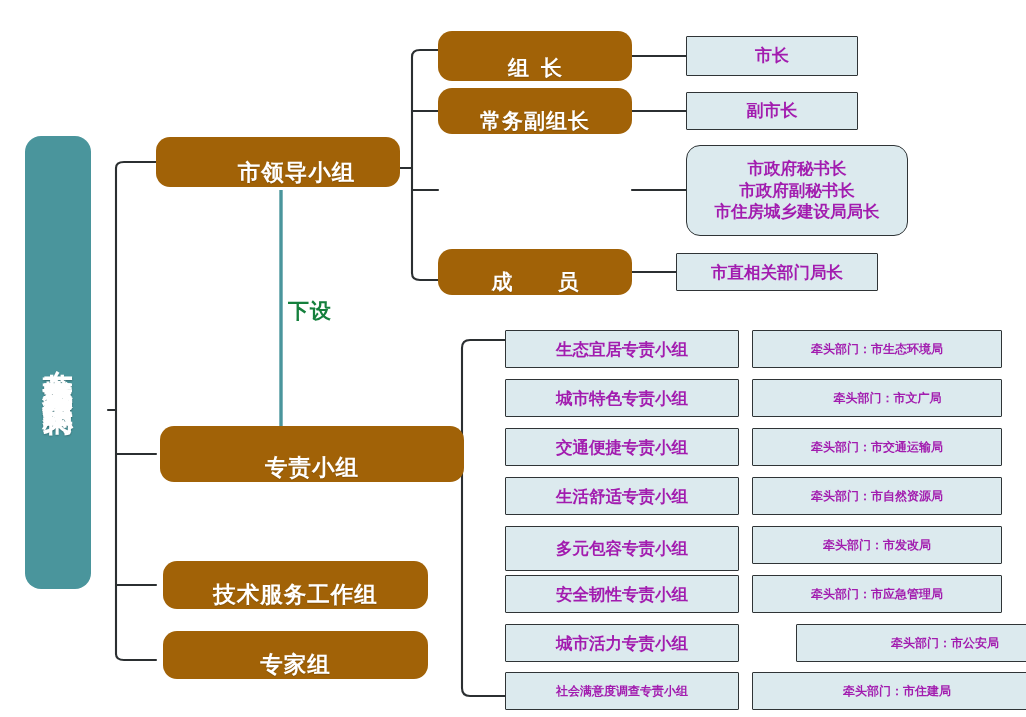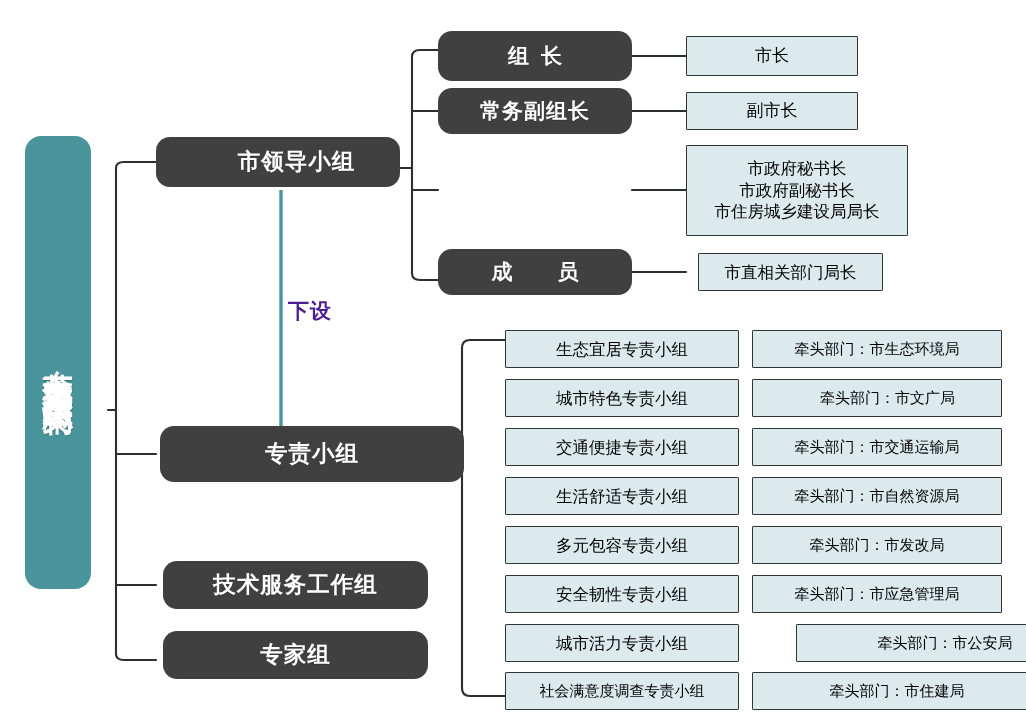--- a/index.html
+++ b/index.html
@@ -23,61 +23,62 @@
   .node {
     position: absolute;
     display: flex;
     align-items: center;
     justify-content: center;
     text-align: center;
     line-height: 1.25;
   }
   
   .teal {
-    background: #404040;
+    background: #a16207;
     color: #ffffff;
     border-radius: 14px;
     font-weight: bold;
     letter-spacing: 1px;
     text-shadow: 0 1px 1px rgba(0,0,0,0.18);
+    align-items: flex-end;
   }
   
   .root {
     background: #4a959c;
     color: #ffffff;
     border-radius: 16px;
     font-weight: bold;
     writing-mode: vertical-rl;
     text-orientation: upright;
     letter-spacing: 3px;
     font-size: 30px;
     text-shadow: 0 1px 2px rgba(0,0,0,0.2);
     padding-top: 6px;
   }
   
   .lightbox {
     background: #dceaee;
     border: 1.6px solid #2f3436;
-    color: #000000;
-    font-weight: normal;
+    color: #a21caf;
+    font-weight: bold;
     border-radius: 1px;
   }
-  .lightbox.multi { flex-direction: column; line-height: 1.30; }
+  .lightbox.multi { flex-direction: column; line-height: 1.30; border-radius: 14px; }
   .lightbox .ln { display: block; white-space: nowrap; }
-  .fs15 { font-size: 15px; }
+  .fs15 { font-size: 12px; }
   .fs16 { font-size: 16.5px; }
   .fs17 { font-size: 17px; }
   .fs21 { font-size: 21px; }
   .fs22 { font-size: 22.5px; }
 
   .arrow-label {
     position: absolute;
     font-weight: bold;
     font-size: 21px;
-    color: #4c1d95;
+    color: #15803d;
     letter-spacing: 1px;
     white-space: nowrap;
   }
   .spaced { letter-spacing: 12px; text-indent: 12px; }
 </style>
 </head>
 <body>
 
 <div id="chart-root">
 
@@ -157,37 +158,37 @@
   <div class="node lightbox fs17" style="left:686px; top:92px; width:172px; height:38px;">
     <span class="ln">副市长</span>
   </div>
 
   <div class="node lightbox multi fs16" style="left:686px; top:145px; width:222px; height:91px;">
     <span class="ln">市政府秘书长</span>
     <span class="ln">市政府副秘书长</span>
     <span class="ln">市住房城乡建设局局长</span>
   </div>
 
-  <div class="node lightbox fs16" style="left:698px; top:253px; width:185px; height:38px;">
+  <div class="node lightbox fs16" style="left:676px; top:253px; width:202px; height:38px;">
     <span class="ln">市直相关部门局长</span>
   </div>
 
   <div class="node lightbox fs16" style="left:505px; top:330px; width:234px; height:38px;">
     <span class="ln">生态宜居专责小组</span>
   </div>
   <div class="node lightbox fs16" style="left:505px; top:379px; width:234px; height:38px;">
     <span class="ln">城市特色专责小组</span>
   </div>
   <div class="node lightbox fs16" style="left:505px; top:428px; width:234px; height:38px;">
     <span class="ln">交通便捷专责小组</span>
   </div>
   <div class="node lightbox fs16" style="left:505px; top:477px; width:234px; height:38px;">
     <span class="ln">生活舒适专责小组</span>
   </div>
-  <div class="node lightbox fs16" style="left:505px; top:526px; width:234px; height:38px;">
+  <div class="node lightbox fs16" style="left:505px; top:526px; width:234px; height:45px;">
     <span class="ln">多元包容专责小组</span>
   </div>
   <div class="node lightbox fs16" style="left:505px; top:575px; width:234px; height:38px;">
     <span class="ln">安全韧性专责小组</span>
   </div>
   <div class="node lightbox fs16" style="left:505px; top:624px; width:234px; height:38px;">
     <span class="ln">城市活力专责小组</span>
   </div>
   <div class="node lightbox fs15" style="left:505px; top:672px; width:234px; height:38px;">
     <span class="ln">社会满意度调查专责小组</span>

